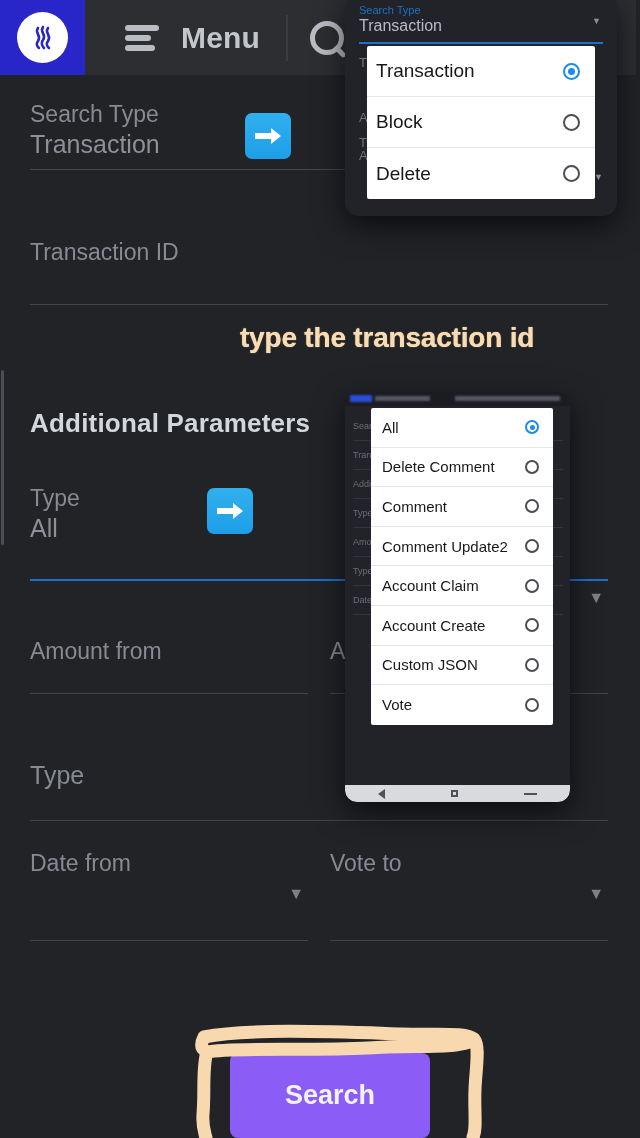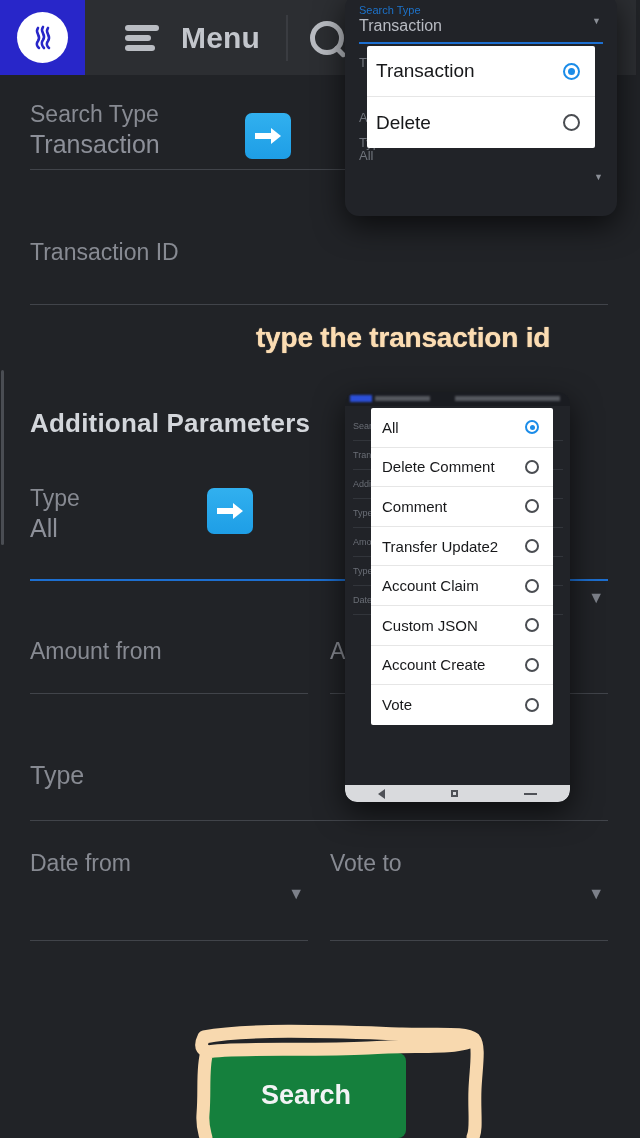--- a/index.html
+++ b/index.html
@@ -90,26 +90,26 @@
   }
   .arrow-emoji svg{ display:block; }
   #arrow-1{ left:245px; top:38px; }
   #arrow-2{ left:207px; top:413px; }
 
   .note{
     position:absolute; color:#fbdcb2; font-weight:bold; font-style:normal;
     font-size:28px; letter-spacing:-.2px;
     text-shadow:0 0 1px #fbdcb2;
   }
-  #note-txid{ left:256px; top:247px; }
+  #note-txid{ left:240px; top:247px; }
 
   
   .search-btn{
-    position:absolute; left:206px; top:1053px; width:200px; height:85px;
-    background:#15803d; border-radius:8px; border:none;
+    position:absolute; left:230px; top:1053px; width:200px; height:85px;
+    background:#8b5cf6; border-radius:8px; border:none;
     color:#f2f3f5; font-size:27px; font-weight:bold;
     font-family:"Liberation Sans", sans-serif;
     display:flex; align-items:center; justify-content:center;
   }
   .hand-box{
     position:absolute; left:190px; top:1019px; width:298px; height:119px;
     pointer-events:none;
   }
 
   
@@ -291,20 +291,24 @@
     <div class="mini-ghost" style="margin-top:10px">Type</div>
     <div class="mini-ghost" style="margin-top:-2px">All</div>
     <div class="mini-caret" style="right:14px; top:178px">▼</div>
 
     <div class="menu-white" id="menu-1">
       <div class="m-item">
         <span>Transaction</span>
         <span class="radio on"></span>
       </div>
       <div class="m-item">
+        <span>Block</span>
+        <span class="radio"></span>
+      </div>
+      <div class="m-item">
         <span>Delete</span>
         <span class="radio"></span>
       </div>
     </div>
   </div>
 
   <div class="ovl-card" id="ovl-mid">
     <div class="blurstrip">
       <b></b>
       <i style="left:30px;width:55px"></i>
@@ -328,33 +332,33 @@
       </div>
       <div class="m-item">
         <span>Delete Comment</span>
         <span class="radio"></span>
       </div>
       <div class="m-item">
         <span>Comment</span>
         <span class="radio"></span>
       </div>
       <div class="m-item">
-        <span>Transfer Update2</span>
+        <span>Comment Update2</span>
         <span class="radio"></span>
       </div>
       <div class="m-item">
         <span>Account Claim</span>
         <span class="radio"></span>
       </div>
       <div class="m-item">
+        <span>Account Create</span>
+        <span class="radio"></span>
+      </div>
+      <div class="m-item">
         <span>Custom JSON</span>
-        <span class="radio"></span>
-      </div>
-      <div class="m-item">
-        <span>Account Create</span>
         <span class="radio"></span>
       </div>
       <div class="m-item">
         <span>Vote</span>
         <span class="radio"></span>
       </div>
     </div>
 
     <div class="navbar">
       <span class="nb tri"></span>

